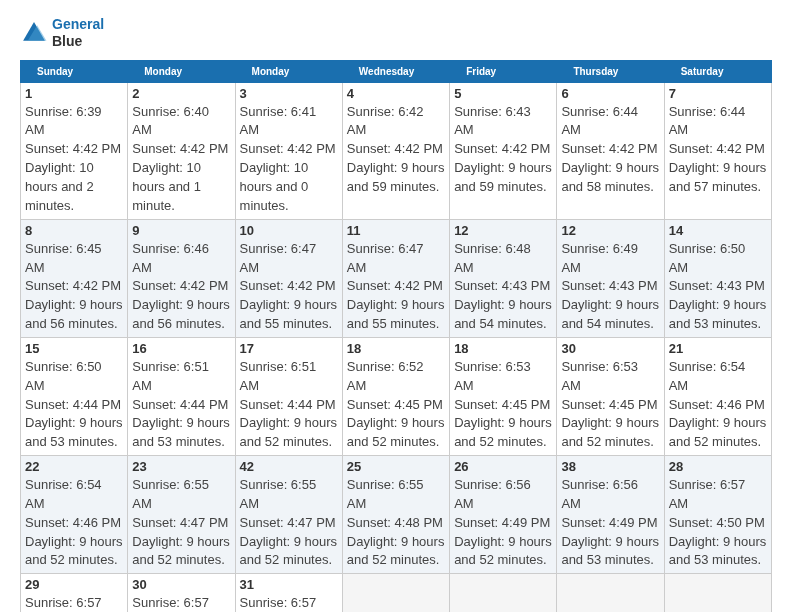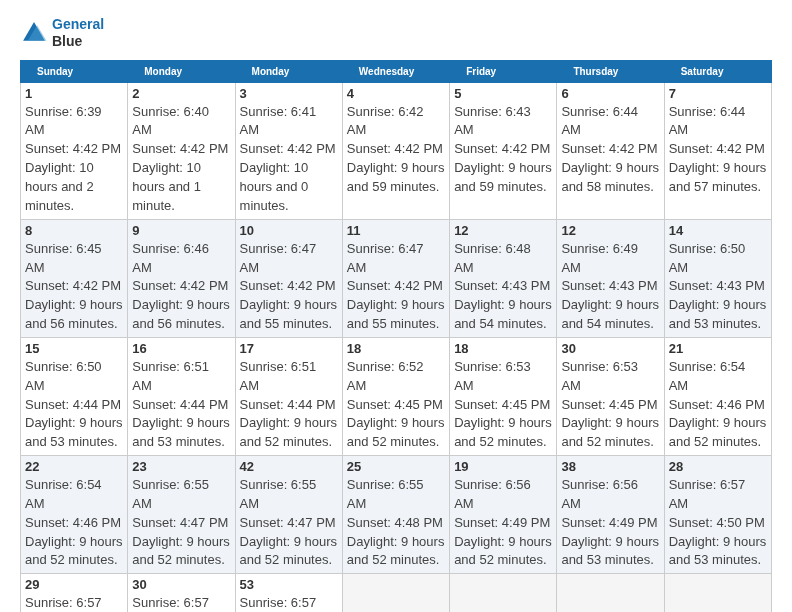--- a/index.html
+++ b/index.html
@@ -334,21 +334,21 @@
       </td>
           <td>
         <span class="day-num">25</span>
         <div class="day-info">
           Sunrise: 6:55 AM<br>
           Sunset: 4:48 PM<br>
           Daylight: 9 hours and 52 minutes.
         </div>
       </td>
           <td>
-        <span class="day-num">19</span>
+        <span class="day-num">26</span>
         <div class="day-info">
           Sunrise: 6:56 AM<br>
           Sunset: 4:49 PM<br>
           Daylight: 9 hours and 52 minutes.
         </div>
       </td>
           <td>
         <span class="day-num">38</span>
         <div class="day-info">
           Sunrise: 6:56 AM<br>
@@ -376,21 +376,21 @@
       </td>
           <td>
         <span class="day-num">30</span>
         <div class="day-info">
           Sunrise: 6:57 AM<br>
           Sunset: 4:51 PM<br>
           Daylight: 9 hours and 54 minutes.
         </div>
       </td>
           <td>
-        <span class="day-num">53</span>
+        <span class="day-num">31</span>
         <div class="day-info">
           Sunrise: 6:57 AM<br>
           Sunset: 4:52 PM<br>
           Daylight: 9 hours and 54 minutes.
         </div>
       </td>
           <td class="empty"></td>
           <td class="empty"></td>
           <td class="empty"></td>
           <td class="empty"></td>

